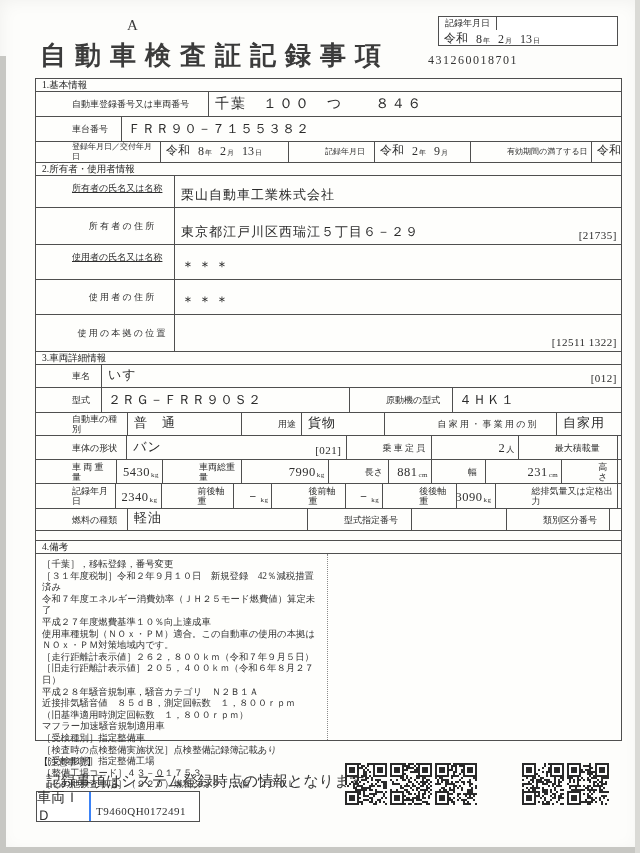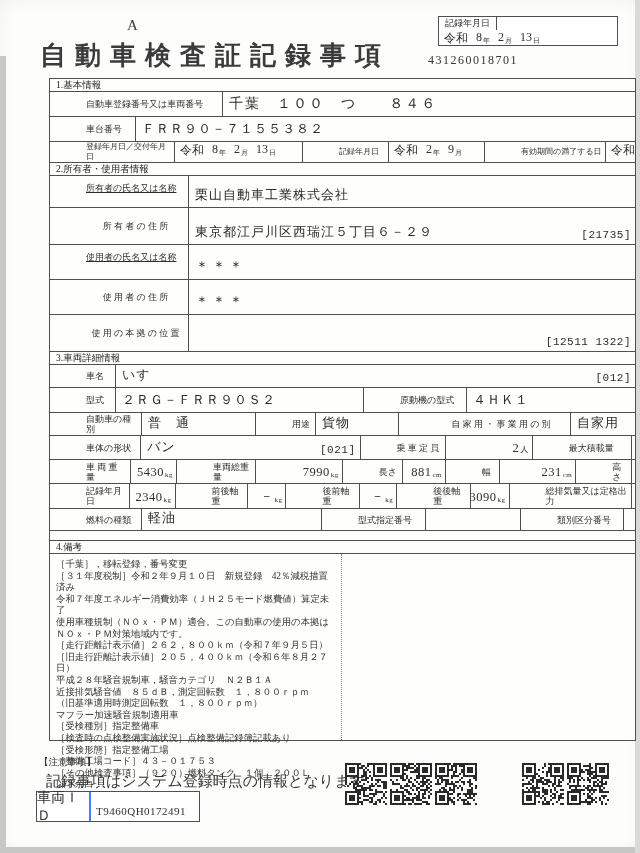--- a/index.html
+++ b/index.html
@@ -14,36 +14,36 @@
   .corner-a{position:absolute;left:127px;top:17px;font-size:15px;color:#3a3a3a;}
   .title{position:absolute;left:40px;top:38px;margin:0;font-size:26px;font-weight:600;
          letter-spacing:9px;color:#3b3b3b;white-space:nowrap;}
   .doc-number{position:absolute;left:428px;top:53px;font-size:12px;letter-spacing:1.5px;color:#333;}
 
   .record-date-box{position:absolute;left:438px;top:16px;width:180px;height:30px;
         border:1px solid #4f4f4f;display:flex;box-sizing:border-box;background:#fff;flex-direction:column;}
   .rd-label{width:57px;border-right:1px solid #4f4f4f;font-size:9px;display:flex;
         align-items:center;justify-content:center;color:#2e2e2e;}
 
-  .doc-table{position:absolute;left:49px;top:78px;width:585px;border:1px solid #4f4f4f;
+  .doc-table{position:absolute;left:35px;top:78px;width:585px;border:1px solid #4f4f4f;
         box-sizing:content-box;background:#fefefc;}
   .sec-bar{height:13px;border-bottom:1px solid #4f4f4f;font-size:9.5px;display:flex;
         align-items:center;padding-left:6px;box-sizing:border-box;color:#222;}
   .row{display:flex;border-bottom:1px solid #4f4f4f;box-sizing:border-box;}
   .row:last-child{border-bottom:none;}
   .cell{border-right:1px solid #4f4f4f;box-sizing:border-box;overflow:hidden;display:flex;}
   .cell:last-child{border-right:none;}
   .lbl{font-size:9px;color:#2e2e2e;align-items:center;padding:0 3px;line-height:10px;margin-left:33px;}
   .lbl.small{font-size:8px;}
   .lbl.top{align-items:flex-start;padding-top:7px;text-decoration:underline;}
   .val{font-size:13px;align-items:flex-end;padding:0 4px 3px 6px;letter-spacing:1px;color:#2b2b2b;}
   .val.big{font-size:14px;letter-spacing:2px;}
-  .val .code{margin-left:auto;font-size:11px;letter-spacing:0.5px;align-self:flex-end;font-family:Liberation Mono, monospace;}
+  .val .code{margin-left:auto;font-size:11px;letter-spacing:0.5px;align-self:flex-end;}
   .stars{font-size:14px;letter-spacing:3px;}
-  .date-val{display:flex;padding:0 3px 3px 5px;font-size:12px;white-space:nowrap;}
+  .date-val{display:flex;align-items:flex-end;padding:0 3px 3px 5px;font-size:12px;white-space:nowrap;}
   .date-val .num{margin-left:8px;}
   .u{font-size:7px;margin-left:1px;padding-bottom:1px;align-self:flex-end;}
   .u-med{font-size:8px;margin-left:1px;padding-bottom:1px;align-self:flex-end;}
   .num-val{display:flex;justify-content:flex-end;align-items:flex-end;
         padding:0 3px 3px 0;font-size:12.5px;letter-spacing:0.5px;}
   .disp-val{position:relative;}
   .kw-corner{position:absolute;top:1px;right:3px;font-size:6px;}
   .spacer-row{height:9px;border-bottom:1px solid #4f4f4f;}
 
   .remarks-box{display:flex;height:186px;}
@@ -278,20 +278,21 @@
 
     <div class="spacer-row"></div>
 
     <div class="sec-bar">4.備考</div>
 
     <div class="remarks-box">
       <div class="remarks-left">
           <div class="remark-line">［千葉］，移転登録，番号変更</div>
           <div class="remark-line">［３１年度税制］令和２年９月１０日　新規登録　42％減税措置済み</div>
           <div class="remark-line">令和７年度エネルギー消費効率（ＪＨ２５モード燃費値）算定未了</div>
+          <div class="remark-line">平成２７年度燃費基準１０％向上達成車</div>
           <div class="remark-line">使用車種規制（ＮＯｘ・ＰＭ）適合。この自動車の使用の本拠はＮＯｘ・ＰＭ対策地域内です。</div>
           <div class="remark-line">［走行距離計表示値］２６２，８００ｋｍ（令和７年９月５日）</div>
           <div class="remark-line">［旧走行距離計表示値］２０５，４００ｋｍ（令和６年８月２７日）</div>
           <div class="remark-line">平成２８年騒音規制車，騒音カテゴリ　Ｎ２Ｂ１Ａ</div>
           <div class="remark-line">近接排気騒音値　８５ｄＢ，測定回転数　１，８００ｒｐｍ</div>
           <div class="remark-line">（旧基準適用時測定回転数　１，８００ｒｐｍ）</div>
           <div class="remark-line">マフラー加速騒音規制適用車</div>
           <div class="remark-line">［受検種別］指定整備車</div>
           <div class="remark-line">［検査時の点検整備実施状況］点検整備記録簿記載あり</div>
           <div class="remark-line">［受検形態］指定整備工場</div>

